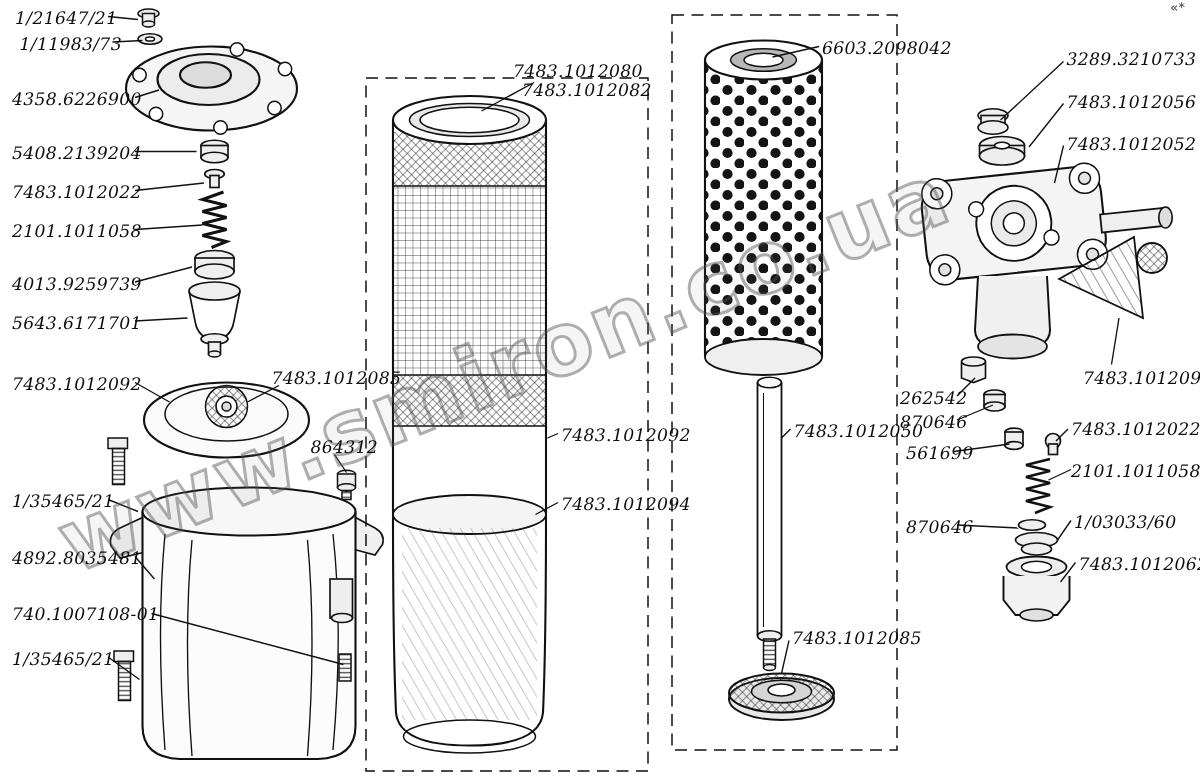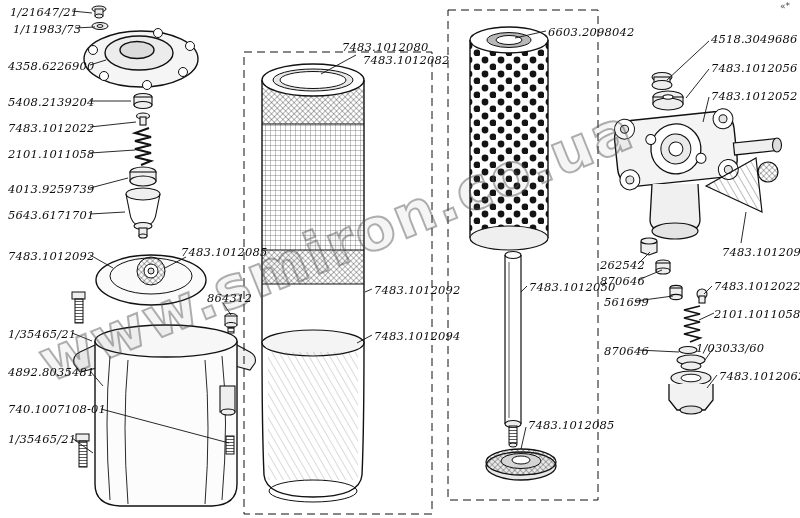--- a/index.html
+++ b/index.html
@@ -274,32 +274,32 @@
   <div class="lbl" style="left:8px;top:182px">4013.9259739</div>
   <div class="lbl" style="left:8px;top:208px">5643.6171701</div>
   <div class="lbl" style="left:8px;top:249px">7483.1012092</div>
   <div class="lbl" style="left:181px;top:245px">7483.1012085</div>
   <div class="lbl" style="left:207px;top:291px">864312</div>
   <div class="lbl" style="left:8px;top:327px">1/35465/21</div>
   <div class="lbl" style="left:8px;top:365px">4892.8035481</div>
   <div class="lbl" style="left:8px;top:402px">740.1007108-01</div>
   <div class="lbl" style="left:8px;top:432px">1/35465/21</div>
   <div class="lbl" style="left:342px;top:40px">7483.1012080</div>
-  <div class="lbl" style="left:363px;top:53px">7483.1012082</div>
+  <div class="lbl" style="left:348px;top:53px">7483.1012082</div>
   <div class="lbl" style="left:374px;top:283px">7483.1012092</div>
   <div class="lbl" style="left:374px;top:329px">7483.1012094</div>
   <div class="lbl" style="left:548px;top:25px">6603.2098042</div>
   <div class="lbl" style="left:529px;top:280px">7483.1012050</div>
   <div class="lbl" style="left:528px;top:418px">7483.1012085</div>
-  <div class="lbl" style="left:711px;top:32px">4518.3049686</div>
+  <div class="lbl" style="left:711px;top:32px">3289.3210733</div>
   <div class="lbl" style="left:711px;top:61px">7483.1012056</div>
   <div class="lbl" style="left:711px;top:89px">7483.1012052</div>
   <div class="lbl" style="left:722px;top:245px">7483.1012096</div>
   <div class="lbl" style="left:600px;top:258px">262542</div>
   <div class="lbl" style="left:600px;top:274px">870646</div>
   <div class="lbl" style="left:604px;top:295px">561699</div>
   <div class="lbl" style="left:714px;top:279px">7483.1012022</div>
   <div class="lbl" style="left:714px;top:307px">2101.1011058</div>
   <div class="lbl" style="left:604px;top:344px">870646</div>
-  <div class="lbl" style="left:696px;top:341px">1/03033/60</div>
+  <div class="lbl" style="left:716px;top:341px">1/03033/60</div>
   <div class="lbl" style="left:719px;top:369px">7483.1012062</div>
 
 </div>
 
 </body></html>

